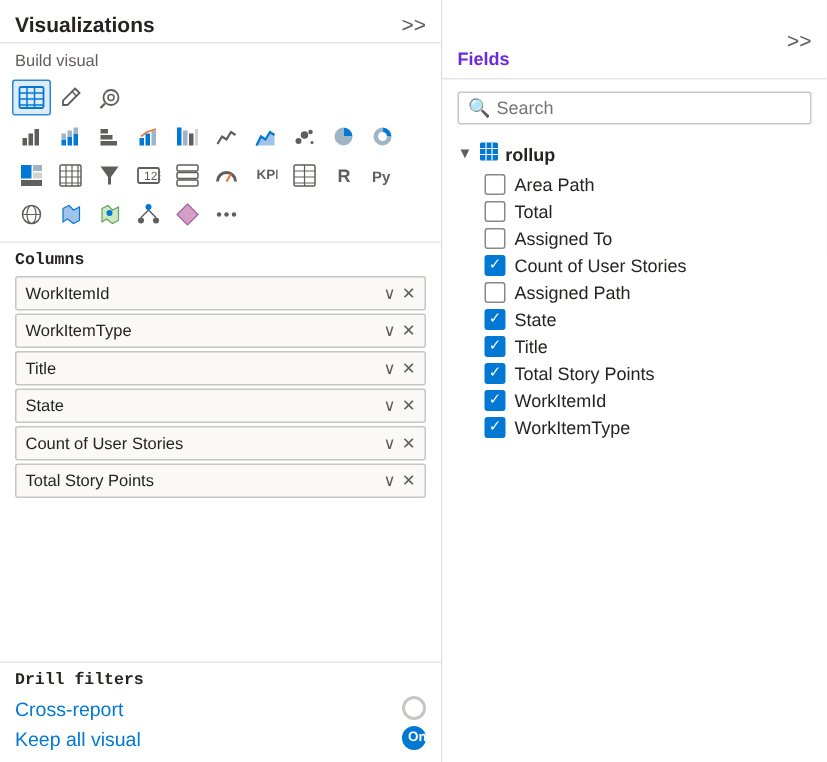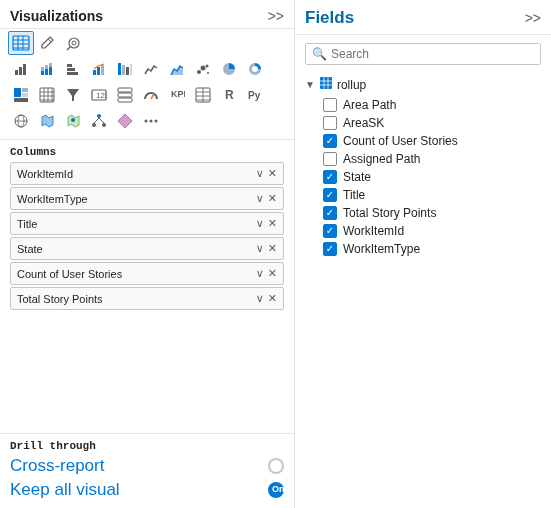--- a/index.html
+++ b/index.html
@@ -134,21 +134,21 @@
 
     .drill-row {
       display: flex;
       align-items: center;
       justify-content: space-between;
       margin-bottom: 4px;
     }
 
     .drill-link {
       color: #0078d4;
-      font-size: 17px;
+      font-size: 13px;
       cursor: pointer;
       text-decoration: none;
     }
 
     
     .toggle {
       display: flex;
       align-items: center;
       gap: 0;
     }
@@ -192,23 +192,24 @@
 
     .right-header {
       display: flex;
       align-items: center;
       justify-content: space-between;
       padding: 8px 10px 6px 10px;
       border-bottom: 1px solid #e5e5e5;
     }
 
     .right-title {
-      font-size: 17px;
+      font-size: 12px;
       font-weight: 600;
-      color: #0369a1;
+      color: #6d28d9;
+      margin-top: 24px;
     }
 
     
     .search-box {
       display: flex;
       align-items: center;
       border: 1px solid #c8c6c4;
       border-radius: 2px;
       margin: 8px 10px 4px 10px;
       padding: 3px 6px;
@@ -255,21 +256,21 @@
       color: #605e5c;
     }
 
     .tree-group-icon {
       font-size: 13px;
       color: #0078d4;
     }
 
     .tree-group-name {
       font-size: 12px;
-      font-weight: 400;
+      font-weight: 700;
       color: #252423;
     }
 
     .tree-items {
       padding-left: 16px;
     }
 
     .tree-item {
       display: flex;
       align-items: flex-end;
@@ -310,20 +311,21 @@
 </head>
 <body>
 
 <div class="left-panel">
 
   <div class="panel-header">
     <span class="panel-title">Visualizations</span>
     <span class="expand-icon">&gt;&gt;</span>
   </div>
 
+  <div class="build-visual-label">Build visual</div>
 
   <div class="viz-icons-section">
 
     <div class="viz-row">
       <div class="viz-icon selected-table" title="Table">
 
         <svg width="18" height="16" viewBox="0 0 18 16" fill="none">
           <rect x="1" y="1" width="16" height="14" rx="1" stroke="#0078d4" stroke-width="1.2" fill="none"></rect>
           <line x1="1" y1="5" x2="17" y2="5" stroke="#0078d4" stroke-width="1"></line>
           <line x1="1" y1="9" x2="17" y2="9" stroke="#0078d4" stroke-width="1"></line>
@@ -577,21 +579,21 @@
     <div class="column-item">
       <span class="column-item-label">Total Story Points</span>
       <span class="column-item-icons">
         <span class="col-icon">∨</span>
         <span class="col-icon">✕</span>
       </span>
     </div>
   </div>
 
   <div class="drill-section">
-    <div class="section-label">Drill through</div>
+    <div class="section-label">Drill filters</div>
     <div class="drill-row">
       <span class="drill-link">Cross-report</span>
       <div class="toggle">
         <div class="toggle-track off">
           <div class="toggle-thumb"></div>
 
         </div>
       </div>
     </div>
     <div class="drill-row">
@@ -635,21 +637,25 @@
         <span class="tree-group-name">rollup</span>
       </div>
       <div class="tree-items">
 
         <div class="tree-item">
           <div class="checkbox"></div>
           <span class="tree-item-label">Area Path</span>
         </div>
         <div class="tree-item">
           <div class="checkbox"></div>
-          <span class="tree-item-label">AreaSK</span>
+          <span class="tree-item-label">Total</span>
+        </div>
+        <div class="tree-item">
+          <div class="checkbox"></div>
+          <span class="tree-item-label">Assigned To</span>
         </div>
         <div class="tree-item">
           <div class="checkbox checked"></div>
           <span class="tree-item-label">Count of User Stories</span>
         </div>
         <div class="tree-item">
           <div class="checkbox"></div>
           <span class="tree-item-label">Assigned Path</span>
         </div>
         <div class="tree-item">

